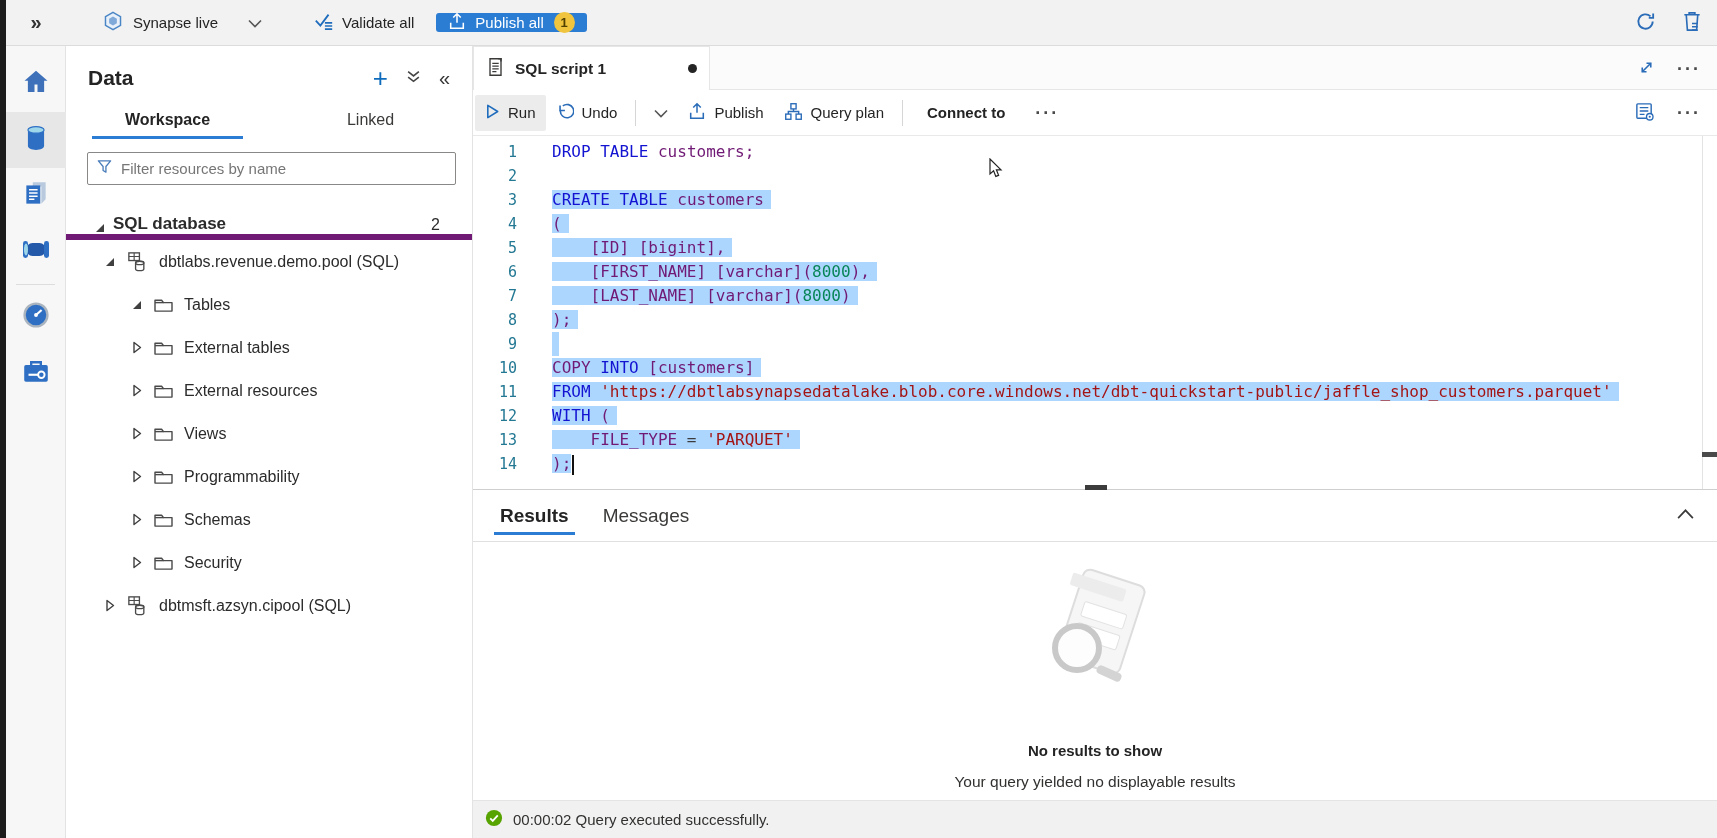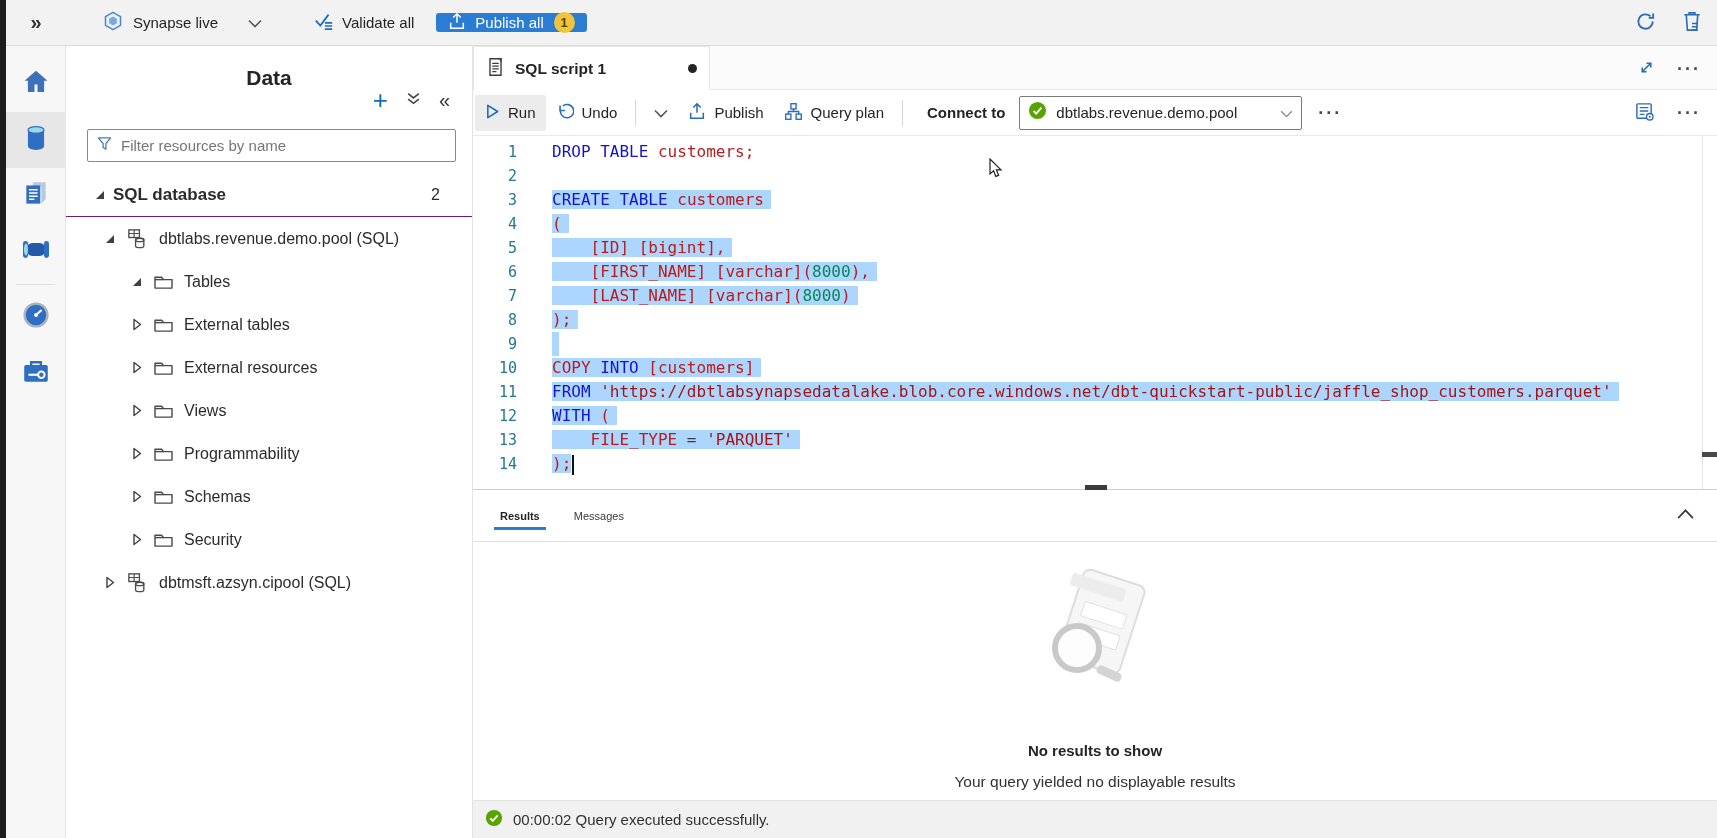--- a/index.html
+++ b/index.html
@@ -33,41 +33,41 @@
   
   .rail { position:absolute; left:6px; top:46px; width:60px; bottom:0; background:#f7f7f7;
           border-right:1px solid #e3e3e3; }
   .rail-item { width:60px; height:56px; display:flex; align-items:center; justify-content:center; cursor:pointer; }
   .rail-item.selected { background:#e7e7e7; }
   .rail-sep { height:1px; background:#dddddd; margin:4px 10px; }
 
   
   .panel { position:absolute; left:66px; top:46px; width:407px; bottom:0; background:#fff;
            border-right:1px solid #e3e3e3; }
-  .panel-head { display:flex; align-items:center; padding:20px 22px 6px 22px;flex-direction:column; }
+  .panel-head { display:flex; align-items:center; padding:20px 22px 6px 22px; }
   .panel-title { font-size:21px; font-weight:bold; color:#242424; }
   .panel-head-icons { margin-left:auto; display:flex; align-items:center; gap:18px; }
   .plus-ic { font-size:26px; font-weight:300; color:#0f6cbd; line-height:20px; cursor:pointer; }
   .chevL { font-size:20px; color:#333; cursor:pointer; line-height:18px; }
   .panel-tabs { display:flex; margin-top:6px; }
   .panel-tab { width:50%; text-align:center; font-size:16px; padding:9px 0 10px; color:#3b3a39; cursor:pointer; position:relative; }
   .panel-tab.active { font-weight:bold; color:#242424; }
   .panel-tab.active::after { content:""; position:absolute; left:26px; right:26px; bottom:0; height:3px; background:#2b7cd3; }
   .filter-wrap { margin:13px 16px 0 21px; height:33px; border:1px solid #8a8886; border-radius:2px;
                  display:flex; align-items:center; padding:0 8px; background:#fff; }
   .filter-wrap input { border:none; outline:none; font-size:15px; color:#333; width:100%;
                        font-family:"Liberation Sans", sans-serif; margin-left:8px; }
   .filter-wrap input::placeholder { color:#767676; }
   .tree { margin-top:12px; }
   .tree-row { height:43px; display:flex; align-items:center; position:relative; cursor:pointer; }
   .tree-row .expander { display:flex; width:14px; justify-content:center; flex:none; }
   .tree-ic { display:flex; margin-left:9px; flex:none; }
   .tree-label { margin-left:10px; font-size:16px; color:#2b2b2b; white-space:nowrap; }
   .tree-bold .tree-label { font-weight:bold; font-size:17px; margin-left:6px; }
-  .tree-div { border-bottom:1px solid #701a75; }
+  .tree-div { border-bottom:6px solid #701a75;align-items:flex-end; }
   .tree-count { position:absolute; right:32px; font-size:16px; color:#2b2b2b; }
 
   
   .main { position:absolute; left:473px; top:46px; right:0; bottom:0; background:#fff; }
 
   .tabstrip { position:absolute; left:0; top:0; right:0; height:44px; background:#fbfbfb;
               border-bottom:1px solid #e6e6e6; display:flex; align-items:flex-end;gap:20px; }
   .doc-tab { width:237px; height:44px; margin-bottom:-1px; background:#fff; border:1px solid #e6e6e6;
              border-bottom:none; display:flex; align-items:center; padding:0 12px; cursor:pointer; }
   .doc-tab svg { flex:none; }
@@ -95,38 +95,38 @@
   .editor { position:absolute; left:0; top:90px; right:0; height:353px; background:#fff; overflow:hidden; }
   .code-lines { padding-top:4px; }
   .ed-line { height:24px; display:flex; font-family:"DejaVu Sans Mono", monospace; font-size:16px; line-height:24px; }
   .ln { width:44px; text-align:right; color:#237893; font-size:15px; flex:none;
         font-family:"DejaVu Sans Mono", monospace; }
   .lc { margin-left:35px; white-space:pre; color:#1e1e1e; }
   .sel { background:#add6ff; padding-right:7px; }
   .sel.no-tail { padding-right:0; }
   .sel.stub { display:inline-block; width:7px; height:24px; vertical-align:top; }
   .tk-kw { color:#1313d2; }
-  .tk-pl { color:#b91c1c; }
+  .tk-pl { color:#701a75; }
   .tk-str { color:#a31515; }
   .tk-num { color:#098658; }
   .tk-op { color:#3b3b3b; }
   .tk-ind { background-image:radial-gradient(circle, #7d9cb8 1.1px, transparent 1.4px);
             background-size:9.63px 24px; background-position:4.2px 12px; background-repeat:repeat-x; }
   .caret { display:inline-block; width:2px; height:20px; background:#111; vertical-align:middle; margin-left:1px; }
   .ed-scroll-line { position:absolute; left:1229px; top:0; width:1px; height:353px; background:#e3e3e3; }
   .ed-hscroll { position:absolute; left:1229px; top:316px; width:15px; height:5px; background:#4a4a4a; }
 
   
   .split { position:absolute; left:0; top:443px; right:0; height:1px; background:#cfcfcf; }
   .split-handle { position:absolute; left:612px; top:439px; width:22px; height:5px; background:#3c3c3c; cursor:row-resize; }
 
   
   .results { position:absolute; left:0; top:444px; right:0; height:310px; background:#fff; }
   .res-tabs { height:52px; border-bottom:1px solid #e0e0e0; display:flex; align-items:center; padding:0 0 0 17px; }
-  .res-tab { font-size:11px; color:#3b3a39; padding:14px 10px; cursor:pointer; position:relative; margin-right:14px;text-align:center; }
+  .res-tab { font-size:19px; color:#3b3a39; padding:14px 10px; cursor:pointer; position:relative; margin-right:14px;text-align:center; }
   .res-tab.active { font-weight:bold; color:#242424; }
   .res-tab.active::after { content:""; position:absolute; left:4px; right:4px; bottom:6px; height:3px; background:#2b7cd3; }
   .res-collapse { margin-left:auto; margin-right:22px; background:none; border:none; cursor:pointer; }
   .res-empty { display:flex; flex-direction:column; align-items:center; padding-top:20px; }
   .res-empty-title { margin-top:36px; font-size:15px; font-weight:bold; color:#242424; }
   .res-empty-sub { margin-top:14px; font-size:15.5px; color:#323130; }
 
   
   .statusbar { position:absolute; left:0; bottom:0; right:0; height:38px; background:#f1f1f1;
                border-top:1px solid #e4e4e4; display:flex; align-items:center; padding-left:12px; }
@@ -266,20 +266,24 @@
         <span class="plus-ic">+</span>
         <span>
           <svg width="15" height="15" viewBox="0 0 14 14">
               <path d="M2 2.5 7 6.5 12 2.5M2 7.5 7 11.5 12 7.5" fill="none" stroke="#444" stroke-width="1.5"></path>
             </svg>
         </span>
         <span class="chevL">«</span>
       </span>
     </div>
 
+    <div class="panel-tabs">
+      <div class="panel-tab active">Workspace</div>
+      <div class="panel-tab">Linked</div>
+    </div>
 
     <div class="filter-wrap">
       <span>
         <svg width="17" height="17" viewBox="0 0 18 18">
             <path d="M2.5 3h13l-5 6v6l-3-1.8V9Z" fill="none" stroke="#4a7dbb" stroke-width="1.4" stroke-linejoin="round"></path>
           </svg>
       </span>
       <input type="text" placeholder="Filter resources by name" style="">
     </div>
 
@@ -496,34 +500,20 @@
               <rect x="8" y="2" width="6" height="6" fill="none" stroke="#2b6cb8" stroke-width="1.6"></rect>
               <rect x="2" y="14" width="6" height="6" fill="none" stroke="#2b6cb8" stroke-width="1.6"></rect>
               <rect x="14" y="14" width="6" height="6" fill="none" stroke="#2b6cb8" stroke-width="1.6"></rect>
               <path d="M11 8v3M5 14v-3h12v3" fill="none" stroke="#2b6cb8" stroke-width="1.6"></path>
             </svg>
         </span>
         <span>Query plan</span>
       </button>
       <div class="tb-sep"></div>
       <span class="connect-label">Connect to</span>
-      <div class="pool-select">
-        <span>
-          <svg width="19" height="19" viewBox="0 0 20 20">
-              <circle cx="10" cy="10" r="9" fill="#57a300"></circle>
-              <path d="M5.8 10.4 8.6 13.2 14.2 7" fill="none" stroke="#fff" stroke-width="2"></path>
-            </svg>
-        </span>
-        <span class="pool-select-label">dbtlabs.revenue.demo.pool</span>
-        <span class="pool-chev">
-          <svg width="13" height="8" viewBox="0 0 14 9">
-              <path d="M1 1.5 7 7.5 13 1.5" fill="none" stroke="#888" stroke-width="1.5"></path>
-            </svg>
-        </span>
-      </div>
       <button class="tb-btn" style="margin-left:6px;">
         <span class="dots">···</span>
       </button>
       <div class="toolbar-right">
         <button class="icon-btn">
           <span>
             <svg width="21" height="21" viewBox="0 0 22 22">
                 <rect x="3" y="3" width="15" height="15" rx="1" fill="none" stroke="#2b6cb8" stroke-width="1.5"></rect>
                 <path d="M6 7h9M6 10.5h9M6 14h5" stroke="#2b6cb8" stroke-width="1.4"></path>
                 <circle cx="16.5" cy="16.5" r="3.4" fill="#fff" stroke="#2b6cb8" stroke-width="1.4"></circle>

